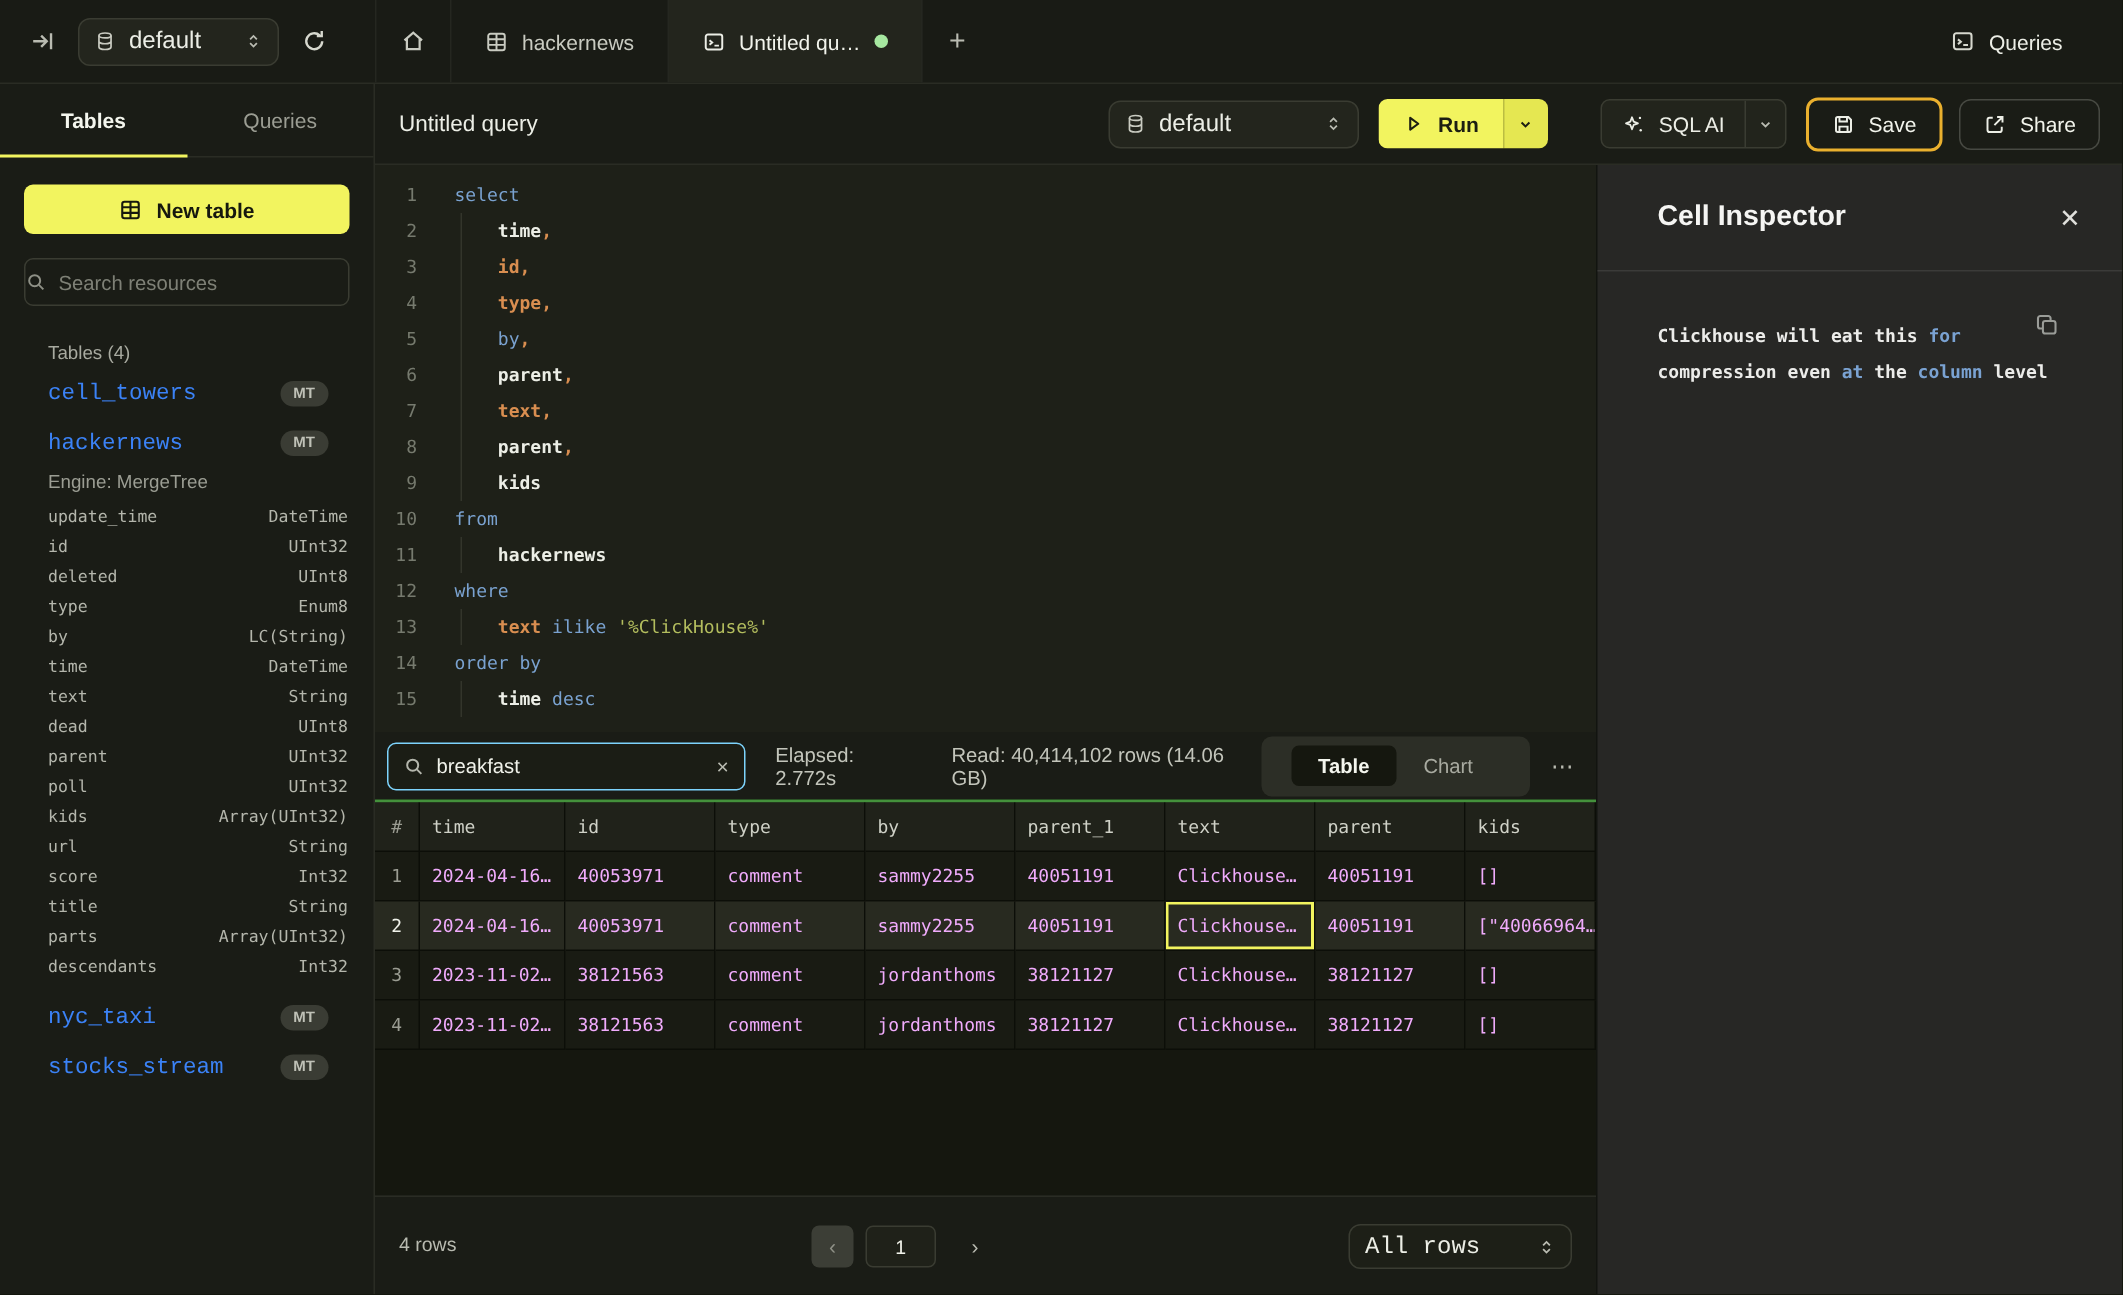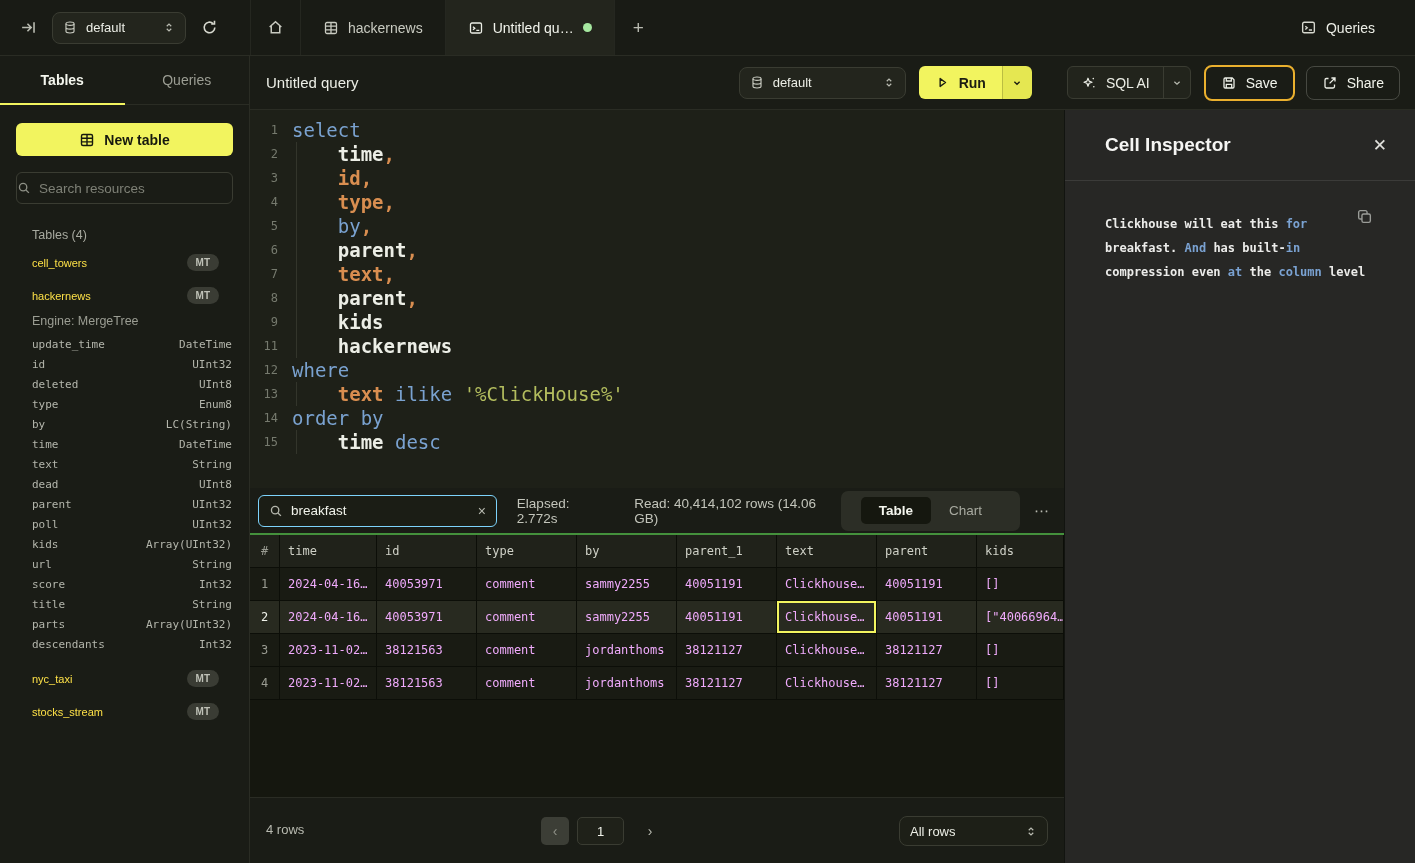--- a/index.html
+++ b/index.html
@@ -9,21 +9,21 @@
     background:#1a1c16; color:#e6e8e0;
     font-family:"Liberation Sans", sans-serif; font-size:14px;
   }
 
   
   .topbar { position:absolute; left:0; top:0; width:1415px; height:56px;
     background:#191b15; border-bottom:1px solid #2a2c24; display:flex; align-items:stretch; }
   .tb-left { width:250px; display:flex; align-items:center; padding:0 12px 0 20px; gap:15px; flex:none; }
   .icon-btn { display:flex; align-items:center; justify-content:center; color:#b9bbb1; cursor:pointer; }
   .select { height:32px; background:#23251d; border:1px solid #3a3c32; border-radius:8px;
-    display:flex; align-items:center; gap:9px; padding:0 10px; color:#eceee6; font-size:13px; cursor:pointer; }
+    display:flex; align-items:center; gap:9px; padding:0 10px; color:#eceee6; font-size:16px; cursor:pointer; }
   .tb-select { width:134px; }
   .tabs { display:flex; align-items:stretch; }
   .tab { display:flex; align-items:center; gap:9px; padding:0 22px; border-right:1px solid #252720;
     color:#c9cbc1; font-size:14px; cursor:pointer; }
   .tab-home { border-left:1px solid #252720; padding:0 16px; }
   .tab.active { background:#23251d; color:#f2f4ec; }
   .green-dot { width:9px; height:9px; border-radius:50%; background:#a6e8a0; }
   .tab-plus { display:flex; align-items:center; padding:0 18px; color:#b9bbb1; font-size:19px; cursor:pointer; }
   .tb-right { margin-left:auto; display:flex; align-items:center; gap:9px; padding-right:40px; color:#eceee6; cursor:pointer; }
 
@@ -39,21 +39,21 @@
     display:flex; align-items:center; justify-content:center; gap:9px; color:#16180e;
     font-weight:bold; font-size:14px; cursor:pointer; }
   .sb-search { margin:16px 16px 0 16px; height:32px; border:1px solid #3a3c32; border-radius:6px;
     display:flex; align-items:center; gap:8px; padding:0 0; }
   .sb-search input { flex:1; background:transparent; border:none; outline:none;
     color:#e6e8e0; font-size:13.5px; font-family:"Liberation Sans",sans-serif; }
   .sb-search input::placeholder { color:#7e8076; }
   .sb-section { margin:24px 16px 0 16px; padding-left:16px; color:#a8aaa0; font-size:12.5px; }
   .sb-item { margin:0 16px; height:33px; display:flex; align-items:center; padding-left:16px;
     border-radius:6px; cursor:pointer; }
-  .sb-item-name { color:#fde047; font-size:11px; flex:1; }
+  .sb-item-name { color:#3b82f6; font-size:15px; flex:1;font-family:Liberation Mono, monospace; }
   .badge { background:#3a3c34; color:#bfc1b7; font-size:10px; font-weight:bold;
     padding:3px 9px; border-radius:9px; margin-right:14px; }
   .sb-engine { margin:2px 16px 6px 16px; padding-left:16px; color:#9b9d93; font-size:12.5px; }
   .sb-cols { margin:2px 16px 8px 16px; }
   .sb-col { display:flex; height:20px; align-items:center; padding:0 1px 0 16px; cursor:pointer; }
   .sb-col-name { flex:1; font-family:"DejaVu Sans Mono",monospace; font-size:11px; color:#b4b6ac; }
   .sb-col-type { font-family:"DejaVu Sans Mono",monospace; font-size:11px; color:#b4b6ac; }
   .mt4 { margin-top:4px; }
 
   
@@ -78,21 +78,21 @@
   .share-btn { margin-left:11px; height:34px; border:1px solid #474942; border-radius:8px;
     display:flex; align-items:center; gap:9px; padding:0 15px; color:#f2f4ec; font-size:14px; cursor:pointer; }
 
   
   .editor { position:absolute; left:250px; top:110px; width:814px; height:378px;
     background:#1e2018; padding:8px 0 0 6px; overflow:hidden; }
   .ed-line { display:flex; height:24px; line-height:24px; }
   .ed-num { width:22px; text-align:right; margin-right:14px; flex:none;
     font-family:"DejaVu Sans Mono",monospace; font-size:12px; color:#767a6e; }
   .ed-code { flex:1; position:relative; white-space:pre;
-    font-family:"DejaVu Sans Mono",monospace; font-size:19px; color:#eceee6; }
+    font-family:"DejaVu Sans Mono",monospace; font-size:12px; color:#eceee6;margin-left:11px; }
   .ed-code.ind::before { content:""; position:absolute; left:4px; top:0; bottom:0;
     width:1px; background:#33352b; }
   .tk-k { color:#7aa2d0; }
   .tk-w { color:#eceee6; font-weight:bold; }
   .tk-o { color:#d98e50; font-weight:bold; }
   .tk-s { color:#b3bd5e; }
   .tk-n { color:#eceee6; }
 
   
   .results { position:absolute; left:250px; top:488px; width:814px; height:309px;
@@ -132,21 +132,21 @@
     background:#1a1c16; border-top:1px solid #2a2c24; }
   .bb-rows { position:absolute; left:16px; top:24px; color:#b8bab0; font-size:13px; }
   .pg-prev { position:absolute; left:291px; top:19px; width:28px; height:28px; background:#3c3e36;
     border-radius:5px; display:flex; align-items:center; justify-content:center;
     color:#8f9187; font-size:14px; cursor:pointer; }
   .pg-input { position:absolute; left:327px; top:19px; width:47px; height:28px; background:#1f2119;
     border:1px solid #3a3c32; border-radius:5px; text-align:center; color:#f0f2ea; font-size:13px;
     font-family:"Liberation Sans",sans-serif; outline:none; }
   .pg-next { position:absolute; left:388px; top:19px; width:24px; height:28px;
     display:flex; align-items:center; justify-content:center; color:#b8bab0; font-size:14px; cursor:pointer; }
-  .bb-select { position:absolute; right:16px; top:18px; width:149px; height:30px; justify-content:flex-start; background:#1d1f17; }
+  .bb-select { position:absolute; right:16px; top:18px; width:149px; height:30px; justify-content:flex-start; background:#1d1f17;font-family:Liberation Mono, monospace; }
   .bb-select .updown { margin-left:auto; }
 
   
   .inspector { position:absolute; left:1064px; top:110px; width:351px; height:753px;
     background:#272725; border-left:1px solid #121410; }
   .insp-header { height:71px; display:flex; align-items:center; padding:0 28px 0 40px;
     border-bottom:1px solid #3b3b39; }
   .insp-title { font-size:19px; font-weight:bold; color:#f5f5f3; flex:1; }
   .insp-close { color:#e0e0dc; font-size:17px; cursor:pointer; }
   .insp-body { position:relative; padding:31px 60px 0 40px; }
@@ -420,20 +420,24 @@
           <span class="ed-num">7</span>
           <span class="ed-code ind"><span class="tk-n">    </span><span class="tk-o">text</span><span class="tk-o">,</span></span>
         </div>
         <div class="ed-line">
           <span class="ed-num">8</span>
           <span class="ed-code ind"><span class="tk-n">    </span><span class="tk-w">parent</span><span class="tk-o">,</span></span>
         </div>
         <div class="ed-line">
           <span class="ed-num">9</span>
           <span class="ed-code ind"><span class="tk-n">    </span><span class="tk-w">kids</span></span>
+        </div>
+        <div class="ed-line">
+          <span class="ed-num">10</span>
+          <span class="ed-code"><span class="tk-k">from</span></span>
         </div>
         <div class="ed-line">
           <span class="ed-num">11</span>
           <span class="ed-code ind"><span class="tk-n">    </span><span class="tk-w">hackernews</span></span>
         </div>
         <div class="ed-line">
           <span class="ed-num">12</span>
           <span class="ed-code"><span class="tk-k">where</span></span>
         </div>
         <div class="ed-line">
@@ -511,19 +515,18 @@
     </div>
     <div class="insp-body">
       <span class="insp-copy">
         <svg width="17" height="17" viewBox="0 0 16 16" fill="none" stroke="#9a9c98" stroke-width="1.3">
             <rect x="5.6" y="5.6" width="7.9" height="7.9" rx="1.5"></rect>
             <path d="M10.4 5.6V4a1.5 1.5 0 0 0-1.5-1.5H4A1.5 1.5 0 0 0 2.5 4v4.9A1.5 1.5 0 0 0 4 10.4h1.6"></path>
           </svg>
       </span>
       <div>
           <div class="insp-line"><span class="tk-t">Clickhouse will eat this </span><span class="tk-k">for</span></div>
-          <div class="insp-line"><span class="tk-t">breakfast. </span><span class="tk-k">And</span><span class="tk-t"> has built-</span><span class="tk-k">in</span></div>
           <div class="insp-line"><span class="tk-t">compression even </span><span class="tk-k">at</span><span class="tk-t"> the </span><span class="tk-k">column</span><span class="tk-t"> level</span></div>
         </div>
     </div>
   </div>
 
 </div>
 
 </body></html>

